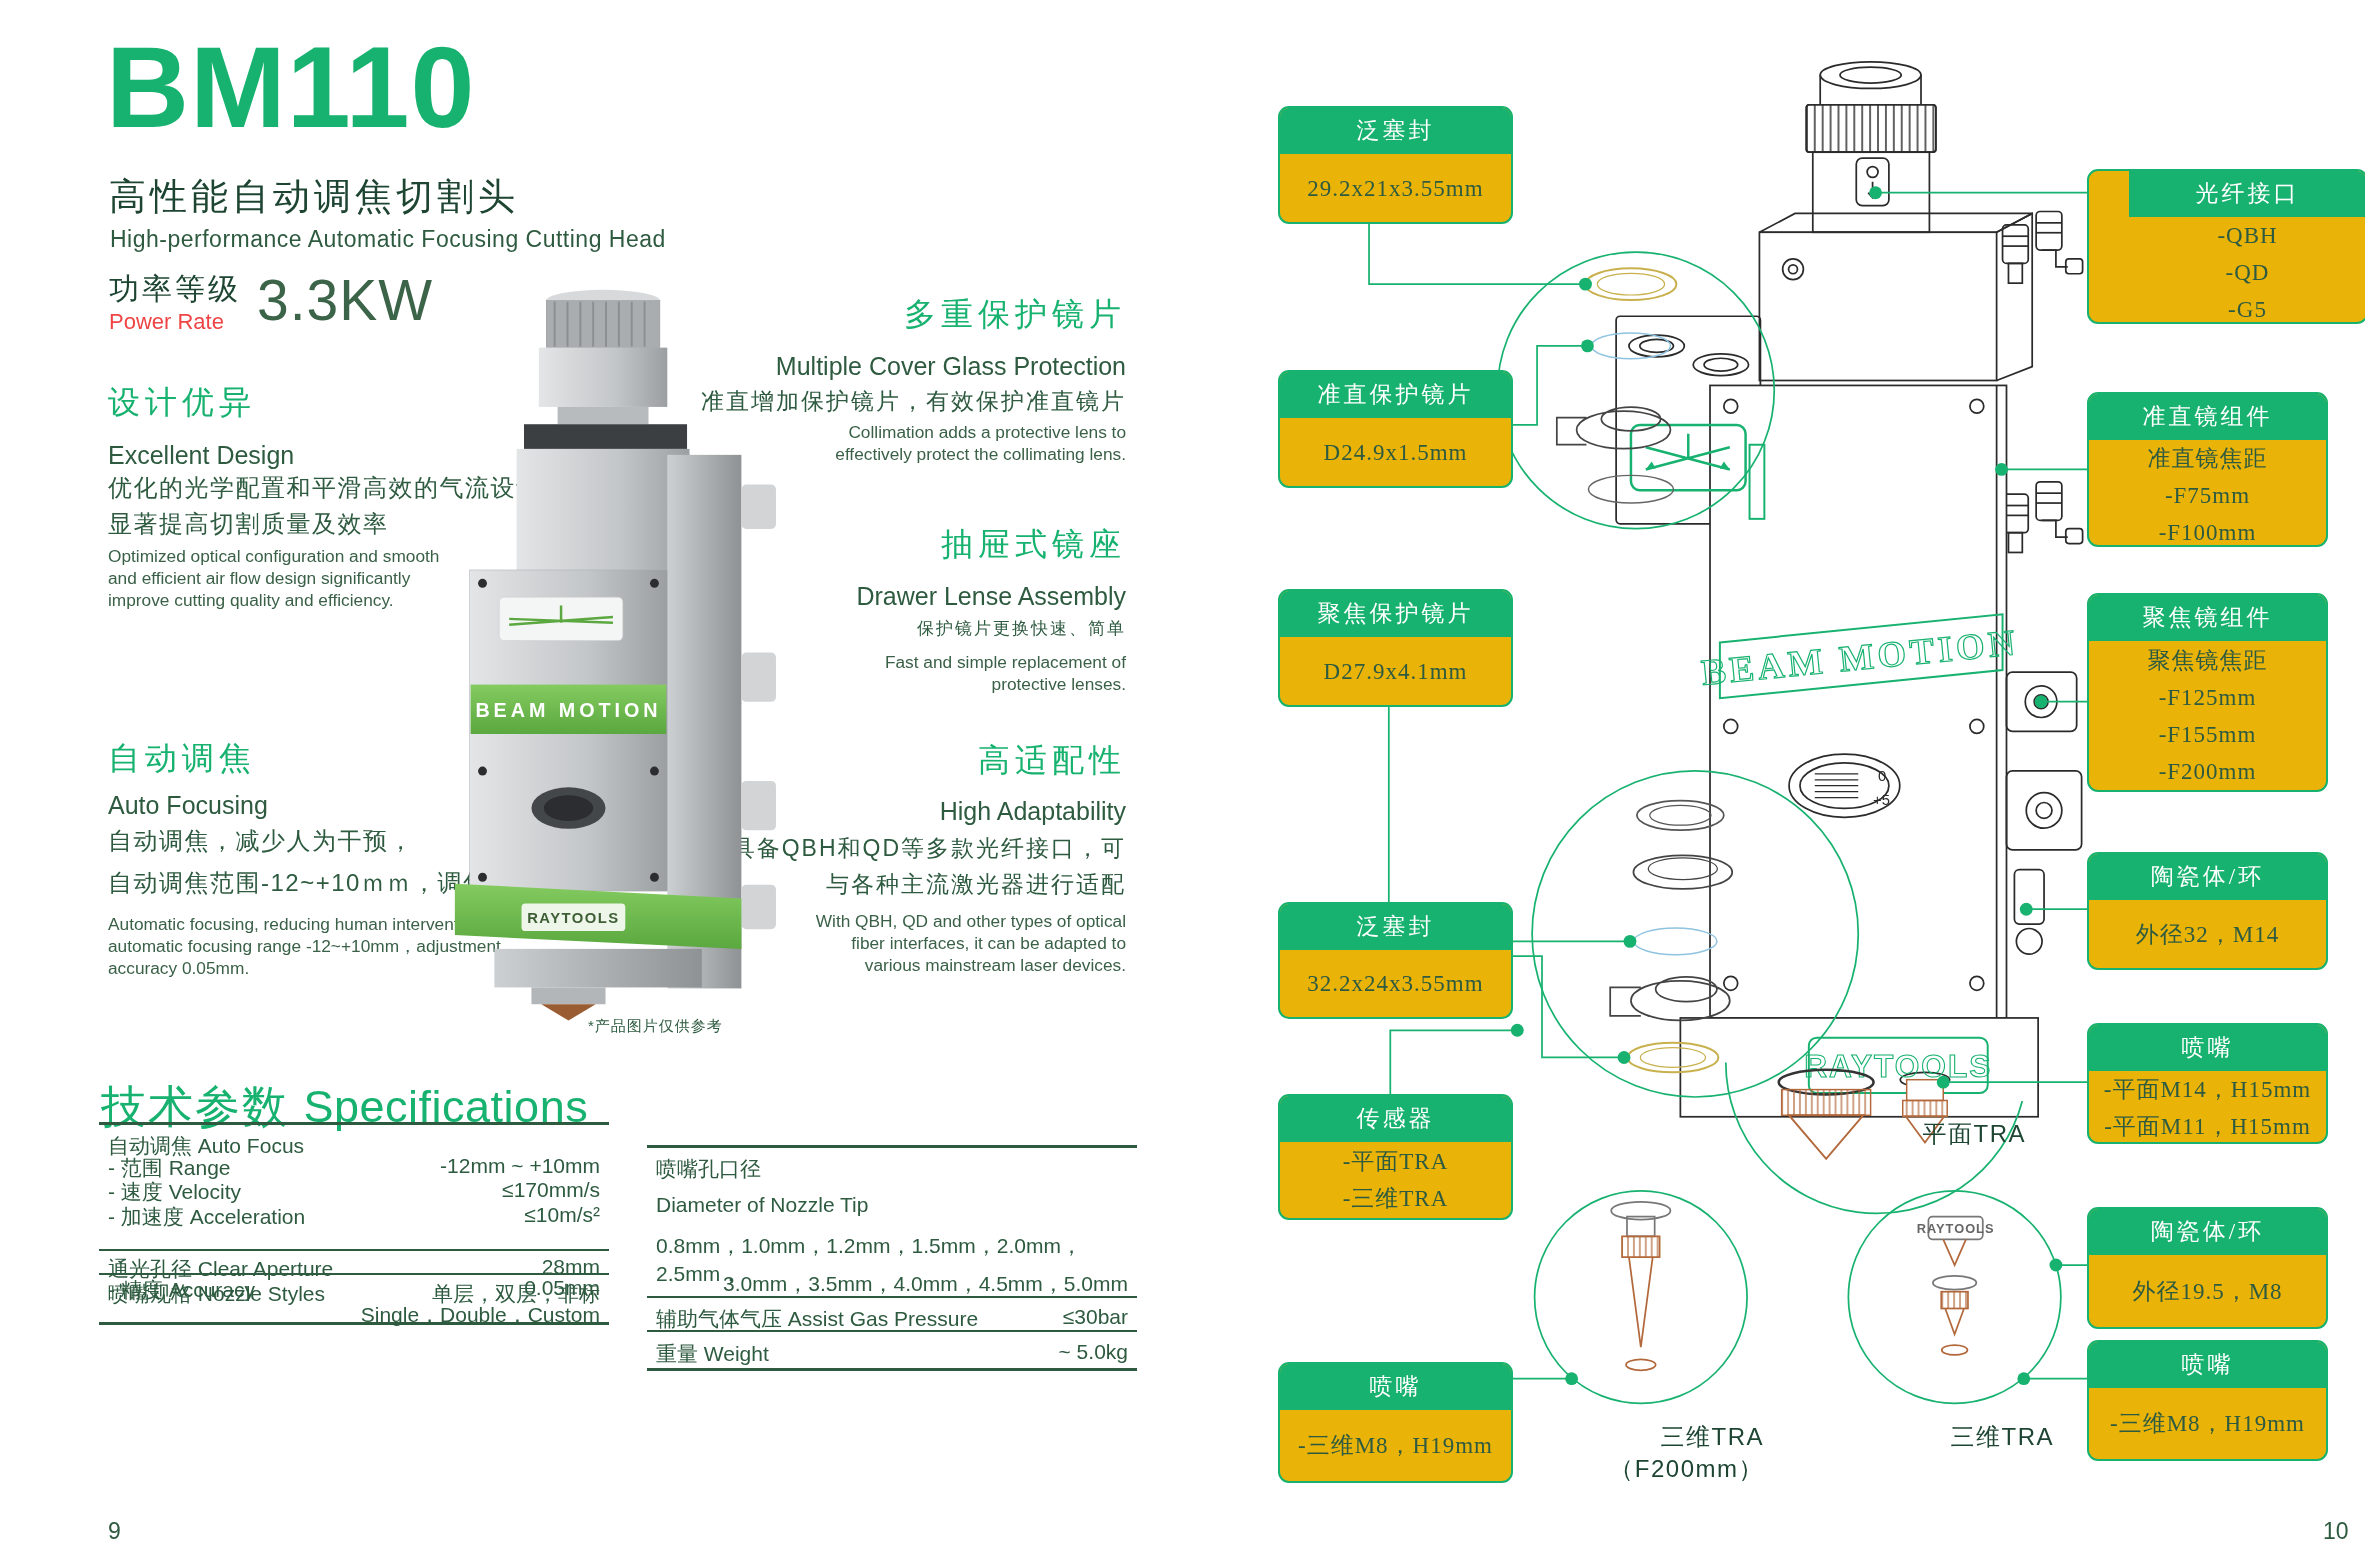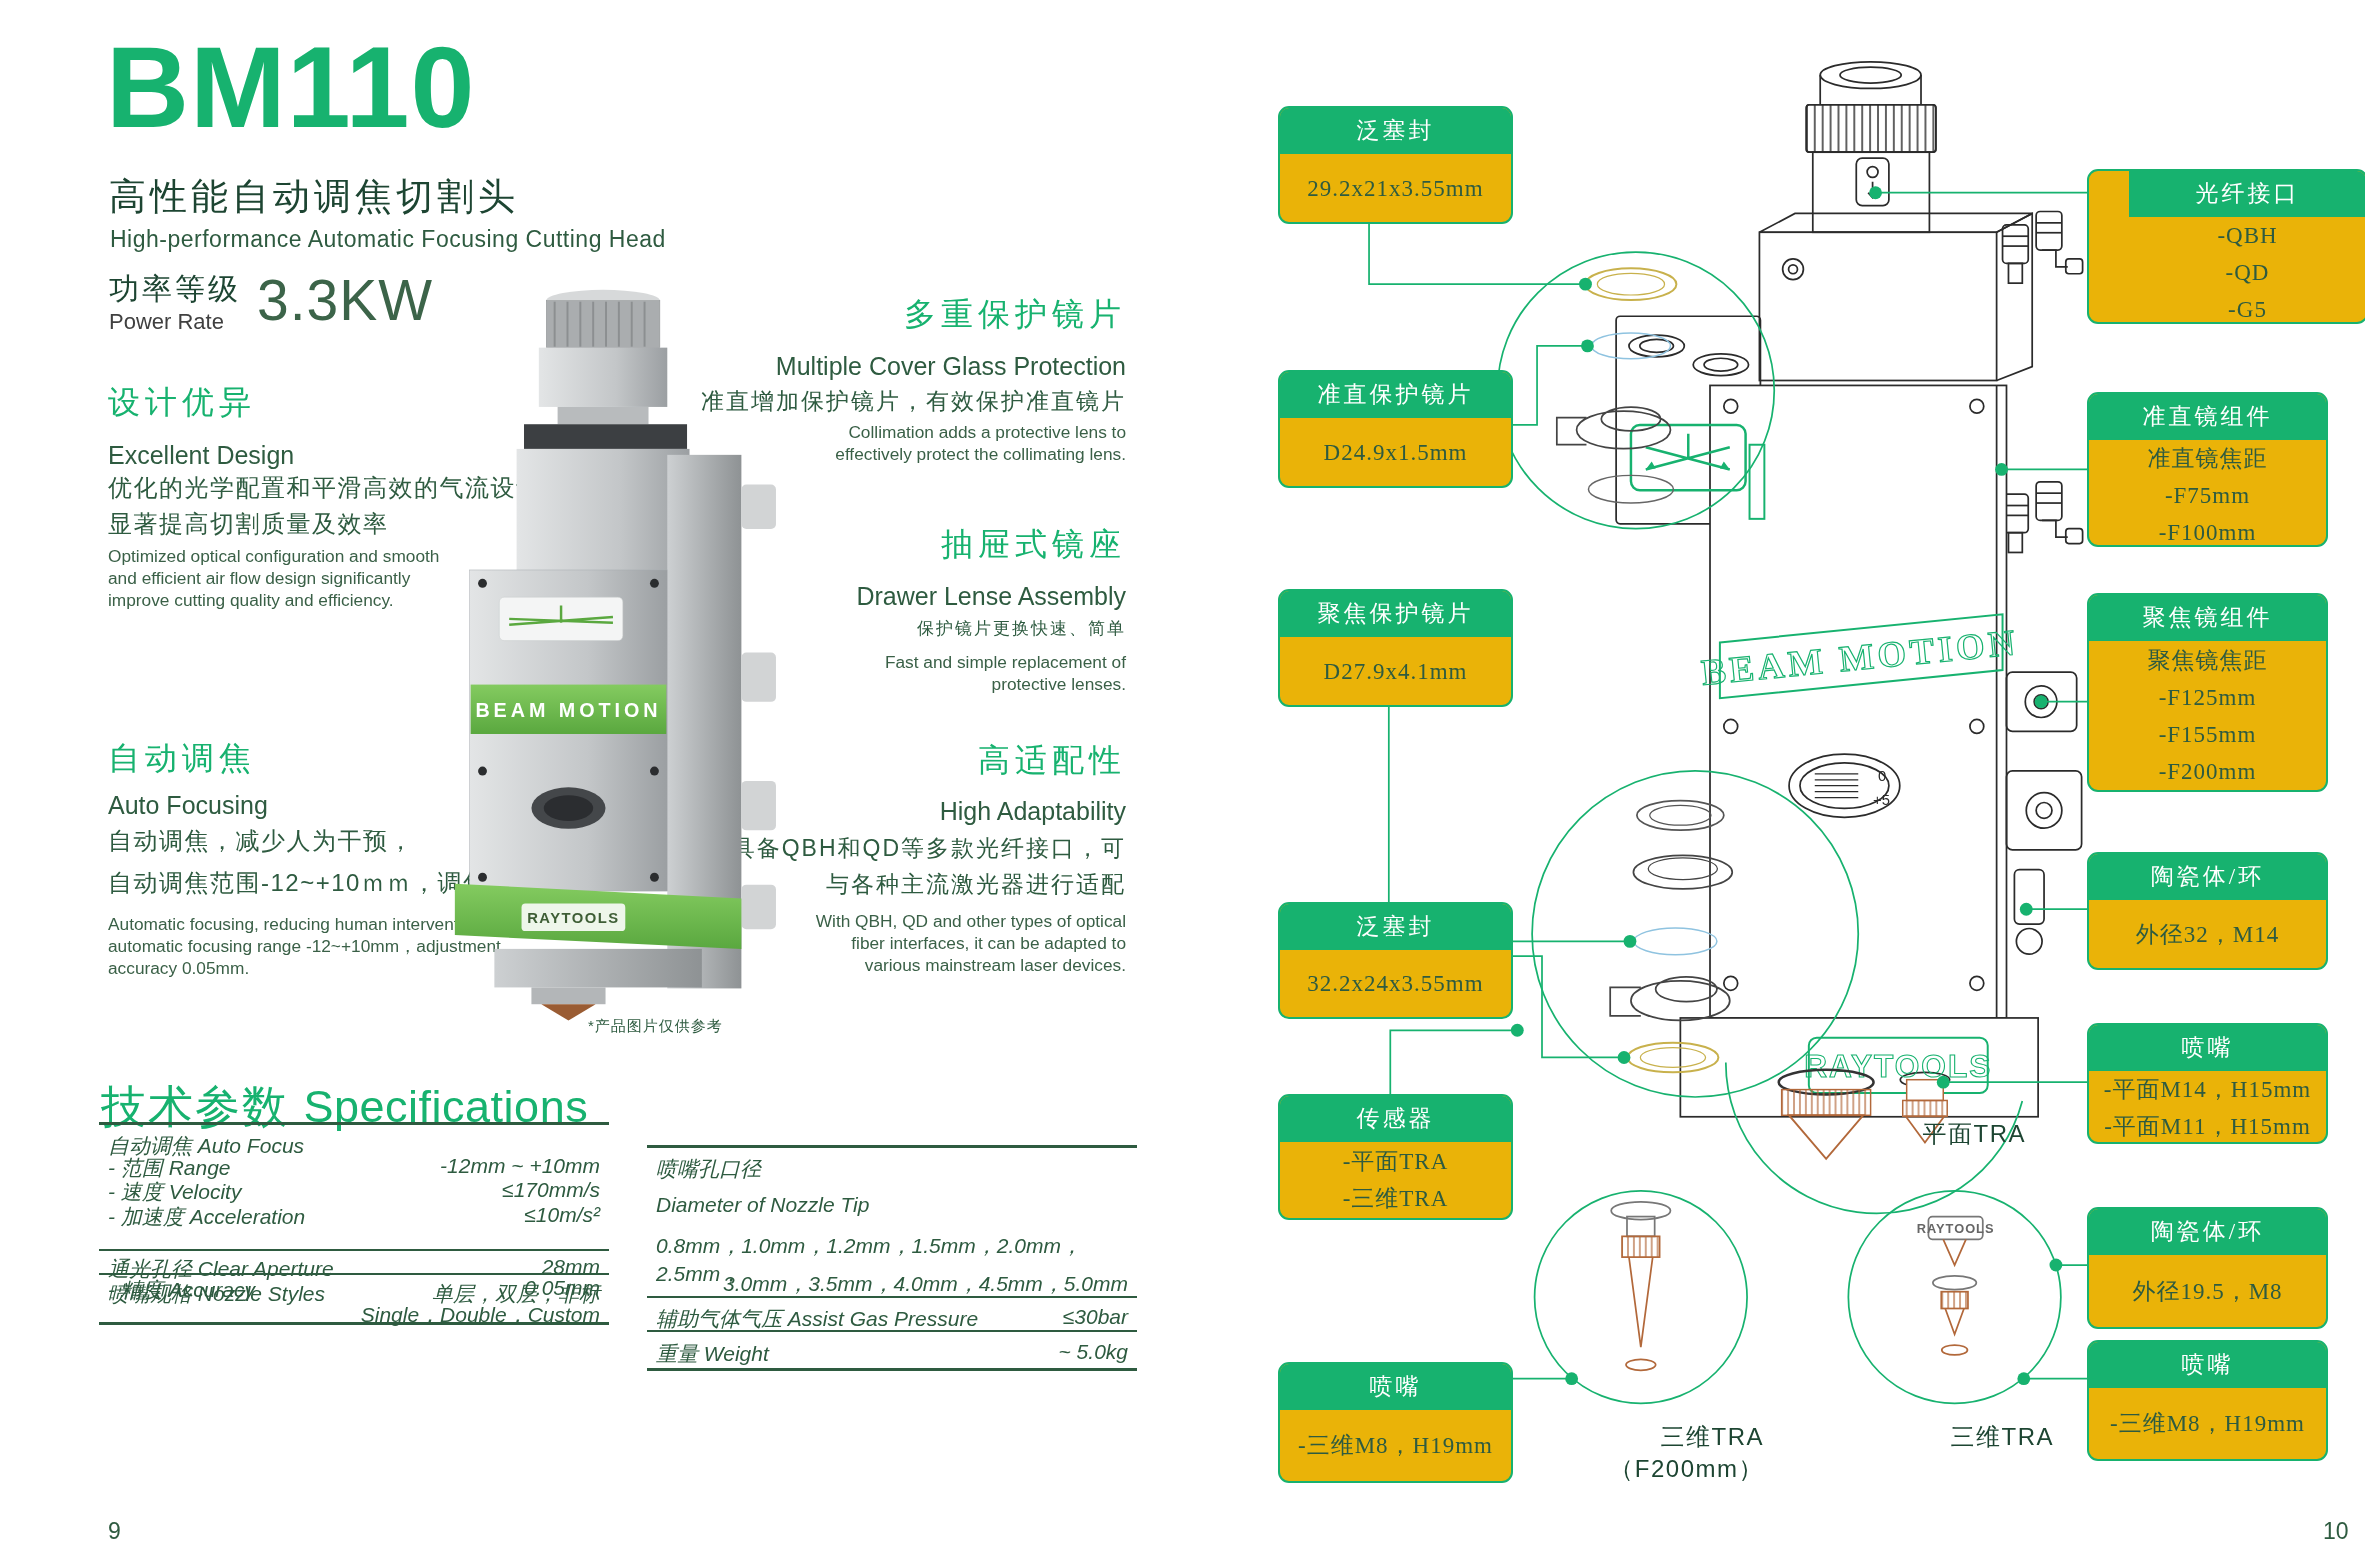--- a/index.html
+++ b/index.html
@@ -4,32 +4,32 @@
 <style>
   html,body{margin:0;padding:0;background:#ffffff;}
   body{font-family:"Liberation Sans","DejaVu Sans",sans-serif;color:#2e5b40;}
   #page{position:relative;width:2366px;height:1562px;background:#ffffff;overflow:hidden;}
   .abs{position:absolute;}
   
   .brand-title{font-size:115px;font-weight:800;color:#17b26f;letter-spacing:1px;line-height:1;}
   .sub-zh{font-size:37px;color:#1d4532;letter-spacing:4px;font-weight:500;}
   .sub-en{font-size:23px;color:#2e5b40;letter-spacing:0.5px;}
   .power-zh{font-size:30px;color:#1d4532;letter-spacing:3px;font-weight:500;}
-  .power-en{font-size:22px;color:#404040;}
+  .power-en{font-size:22px;color:#ef4444;}
   .power-val{font-size:57px;font-weight:300;color:#3c6449;letter-spacing:1px;}
   .feat-title{font-size:32px;color:#17b26f;letter-spacing:5px;font-weight:500;font-family:Liberation Serif, serif;}
   .feat-en{font-size:25px;color:#2e5b40;}
   .feat-zh-body{font-size:24px;color:#2e5b40;letter-spacing:1.5px;line-height:36px;}
   .feat-small{font-size:17.3px;color:#3a6047;line-height:22px;}
   .t-right{text-align:right;}
   .note{font-size:15px;color:#2e5b40;letter-spacing:1px;}
   .pagenum{font-size:23px;color:#2e5b40;}
   
   .spec-title{font-size:45px;color:#17b26f;letter-spacing:2px;font-weight:500;}
-  .spec-table{border-top:3px solid #2e5b40;border-bottom:3px solid #2e5b40;font-style:italic;}
+  .spec-table{border-top:3px solid #2e5b40;border-bottom:3px solid #2e5b40;}
   .spec-row{position:absolute;left:9px;right:9px;display:flex;justify-content:space-between;font-size:21px;color:#2e5b40;}
   .spec-div{position:absolute;left:0;right:0;height:2px;background:#2e5b40;}
   
   .callout{border:2px solid #17b26f;border-radius:11px;overflow:hidden;background:#eab308;display:flex;flex-direction:column;font-family:Liberation Serif, serif;}
   .callout-head{background:#17b26f;color:#ffffff;font-size:23px;letter-spacing:3px;text-align:center;padding:7px 0 8px 0;flex:0 0 auto;}
   .callout-body{flex:1;display:flex;flex-direction:column;align-items:center;justify-content:center;font-size:23px;color:#2e5b40;letter-spacing:1px;line-height:37px;text-align:center;}
   .diagram-label{font-size:24px;color:#1d4532;letter-spacing:1.5px;text-align:right;}
 </style>
 </head>
 <body>

